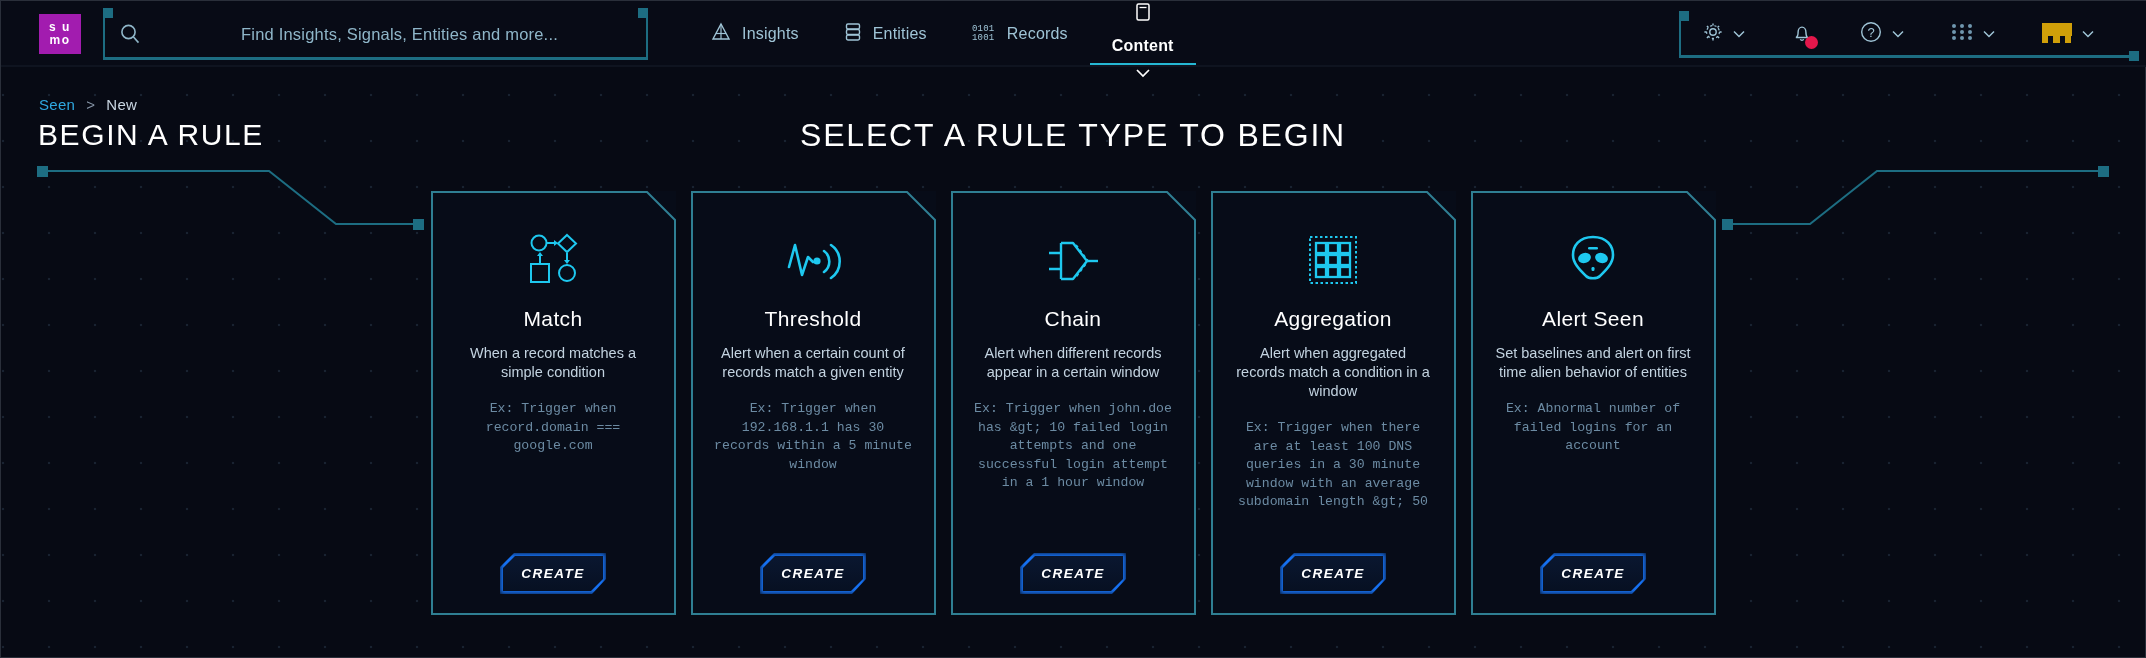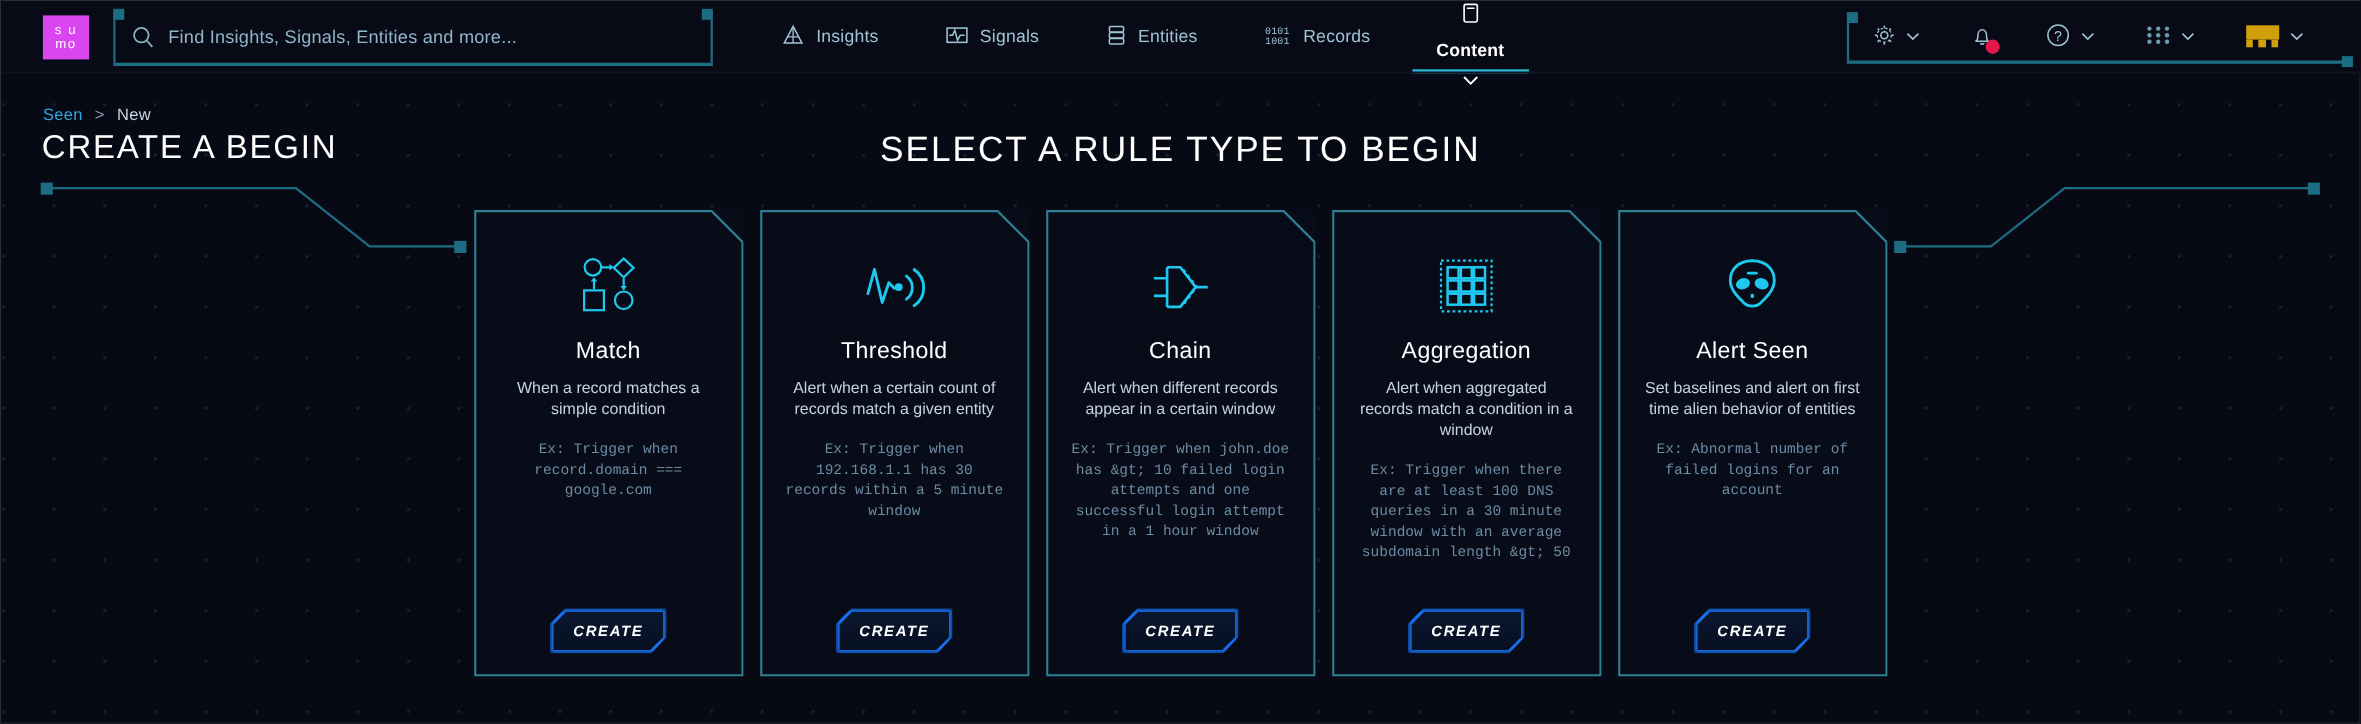--- a/index.html
+++ b/index.html
@@ -23,22 +23,22 @@
     background: #080b16;
     display: flex; align-items: center;
     z-index: 6;
   }
   #topbar:after {
     content:""; position:absolute; left:0; right:0; bottom:0; height:2px;
     background:#0f1420;
   }
   .logo {
     width: 42px; height: 40px; margin-left: 38px;
-    background: #d946ef; color: #fff;
-    font-size: 12px; font-weight: 400; line-height: 1.05;
+    background: #a21caf; color: #fff;
+    font-size: 12px; font-weight: 700; line-height: 1.05;
     display:flex; flex-direction:column; align-items:center; justify-content:center;
     letter-spacing: 1.5px;
   }
   .logo span { display:block; }
 
   
   .search-wrap {
     position: relative;
     margin-left: 22px; width: 545px; height: 46px;
     display: flex; align-items: center;
@@ -49,26 +49,26 @@
   }
   .search-wrap:before { left:-2px; top:-3px; }
   .search-wrap:after  { right:-2px; top:-3px; }
   .search-underline {
     position:absolute; left:-2px; right:-2px; bottom:-3px; height:3px; background:#1d6d82;
   }
   .search-icon { margin-left: 14px; display:flex; }
   .search-input {
     flex: 1; background: transparent; border: 0; outline: none;
     color: #cfe6f2; font-size: 16.5px; letter-spacing: .2px;
-    font-family: "Liberation Sans", sans-serif; padding-left: 12px;
+    font-family: "Liberation Sans", sans-serif; padding-left: 12px; text-align: center;
   }
   .search-input::placeholder { color: #8fb6c9; opacity: 1; }
 
   
-  #nav { display:flex; align-items:center; height:66px; margin-left: 40px; gap: 16px; }
+  #nav { display:flex; align-items:center; height:66px; margin-left: 40px; }
   .nav-item {
     display:flex; align-items:center; gap:10px;
     height: 66px; padding: 0 22px;
     color: #9fc4d6; font-size: 16px; letter-spacing:.2px;
     position: relative; cursor: pointer;
   }
   .nav-item .lbl { white-space: nowrap; }
   .nav-item.active { color:#ffffff; font-weight:700;flex-direction:column; }
   .nav-item.active:after {
     content:""; position:absolute; left:0; right:0; bottom:0; height:4px;
@@ -197,29 +197,20 @@
         <span>
           <svg width="22" height="22" viewBox="0 0 22 22">
               <path d="M11 3 L19 18 H3 Z" fill="none" stroke="#9fc4d6" stroke-width="1.4"></path>
               <line x1="11" y1="3" x2="11" y2="18" stroke="#9fc4d6" stroke-width="1.2"></line>
               <line x1="6" y1="12.5" x2="16" y2="12.5" stroke="#9fc4d6" stroke-width="1.2"></line>
             </svg>
         </span>
         <span class="lbl">Insights</span>
       </div>
 
-      <div class="nav-item">
-        <span>
-          <svg width="22" height="20" viewBox="0 0 22 20">
-              <rect x="2" y="3.5" width="18" height="13" fill="none" stroke="#9fc4d6" stroke-width="1.4"></rect>
-              <polyline points="4,10 7,10 9,5.5 11.5,14.5 14,10 18,10" fill="none" stroke="#9fc4d6" stroke-width="1.4"></polyline>
-            </svg>
-        </span>
-        <span class="lbl">Signals</span>
-      </div>
 
       <div class="nav-item">
         <span>
           <svg width="20" height="22" viewBox="0 0 20 22">
               <rect x="3.5" y="3" width="13" height="5" rx="1.4" fill="none" stroke="#9fc4d6" stroke-width="1.4"></rect>
               <rect x="3.5" y="8.5" width="13" height="5" rx="1.4" fill="none" stroke="#9fc4d6" stroke-width="1.4"></rect>
               <rect x="3.5" y="14" width="13" height="5" rx="1.4" fill="none" stroke="#9fc4d6" stroke-width="1.4"></rect>
             </svg>
         </span>
         <span class="lbl">Entities</span>
@@ -335,21 +326,21 @@
       <div class="rb-line" style="right:8px; top:50px; width:10px; height:10px;"></div>
     </div>
   </div>
 
   <div class="crumb">
     <span class="link">Seen</span>
     <span class="sep">&gt;</span>
     <span>New</span>
   </div>
 
-  <div class="page-title">CREATE A BEGIN</div>
+  <div class="page-title">BEGIN A RULE</div>
   <div class="center-title">SELECT A RULE TYPE TO BEGIN</div>
 
   <div class="deco" style="left:0;">
     <svg width="430" height="90" viewBox="0 0 430 90">
       <polyline points="40,20 268,20 335,73 420,73" fill="none" stroke="#1d6d82" stroke-width="2"></polyline>
       <rect x="36" y="15" width="11" height="11" fill="#1d6d82"></rect>
       <rect x="412" y="68" width="11" height="11" fill="#1d6d82"></rect>
     </svg>
   </div>
   <div class="deco" style="right:0;">

